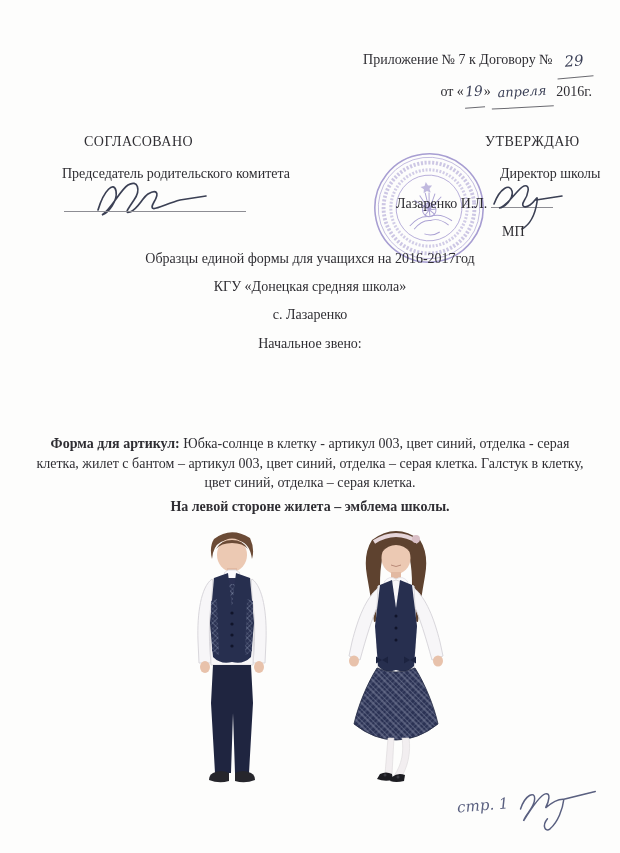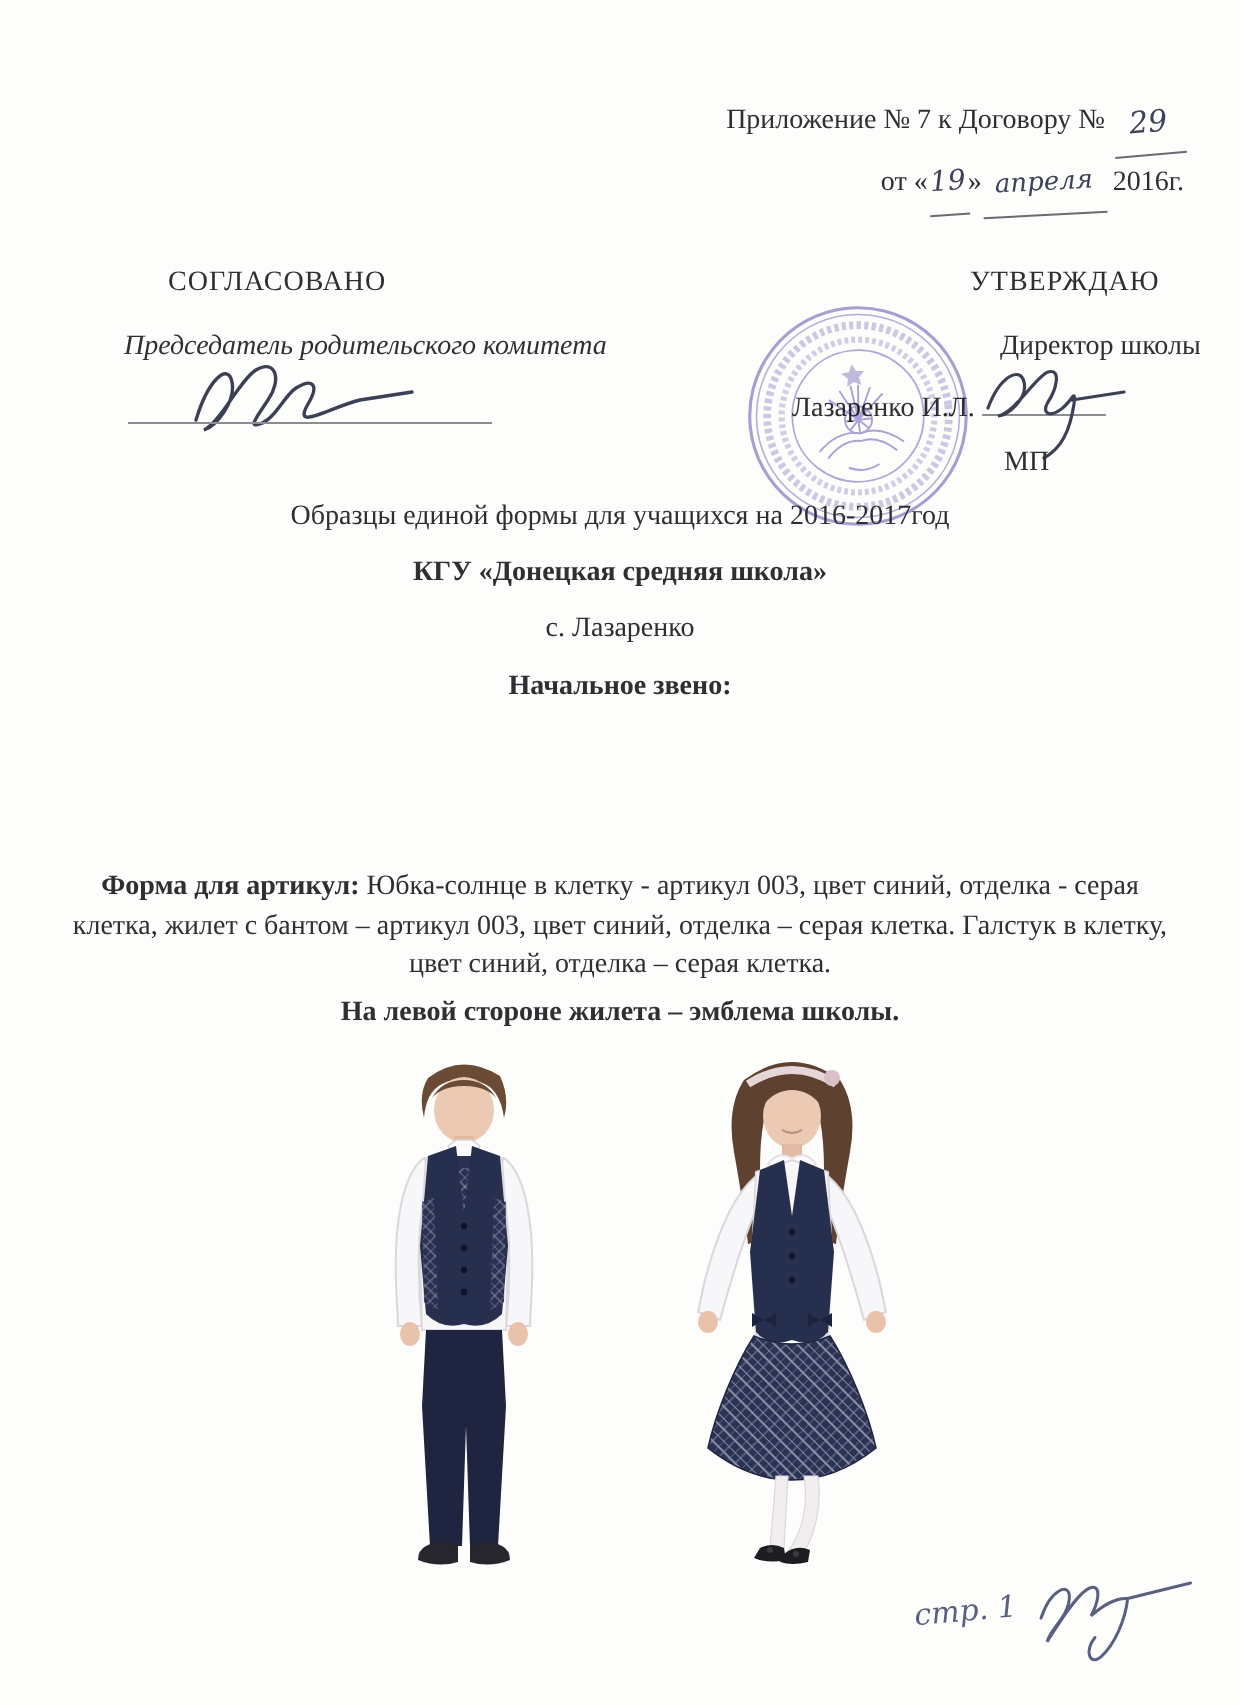--- a/index.html
+++ b/index.html
@@ -14,35 +14,35 @@
   .hw{font-style:italic;color:#3d4258;font-family:"DejaVu Serif",serif;}
   .hw-num{display:inline-block;min-width:36px;text-align:center;border-bottom:1px solid #6a6a70;
           transform:rotate(-5deg) translateY(2px);font-size:15px;}
   .hw-day{display:inline-block;min-width:20px;text-align:center;border-bottom:1px solid #6a6a70;
           transform:rotate(-4deg);font-size:14px;}
   .hw-month{display:inline-block;min-width:62px;text-align:center;border-bottom:1px solid #6a6a70;
           transform:rotate(-3deg);font-size:13px;}
   
   .agreed-title{left:84px;top:134px;letter-spacing:.5px;}
   .approved-title{left:448px;top:134px;letter-spacing:.5px;margin-left:37px;}
-  .agreed-role{left:62px;top:166px;font-style:italic;}
+  .agreed-role{left:62px;top:166px;}
   .approved-role{left:500px;top:166px;}
   .sig-left{left:86px;top:178px;width:168px;height:40px;}
   .line-left{left:64px;top:211px;width:182px;border-top:1px solid #8d8d93;height:0;}
   .director-row{left:396px;top:195px;}
   .director-underline{display:inline-block;width:62px;border-bottom:1px solid #8d8d93;height:12px;}
   .sig-right{left:486px;top:178px;width:82px;height:56px;}
   .mp{left:502px;top:224px;}
   .stamp{left:371px;top:150px;width:116px;height:116px;opacity:.82;mix-blend-mode:multiply;transform:rotate(-7deg);}
   
   .center-line{left:0;right:0;text-align:center;}
   .h-samples{top:251px;}
-  .h-school{top:279px;font-weight:bold;}
+  .h-school{top:279px;font-weight:normal;}
   .h-settlement{top:307px;}
-  .h-section{top:336px;font-weight:bold;}
+  .h-section{top:336px;font-weight:normal;}
   
   .para{text-align:center;line-height:19.5px;margin:0;}
   .p-boys{left:38px;top:366px;width:544px;}
   .p-girls{left:36px;top:434px;width:548px;}
   .p-emblem{left:0;right:0;top:499px;font-weight:bold;text-align:center;}
   
   .fig-boy{left:183px;top:529px;width:98px;height:262px;}
   .fig-girl{left:328px;top:528px;width:136px;height:260px;}
   
   .page-note{left:458px;top:786px;width:150px;height:56px;transform:rotate(-5deg);

